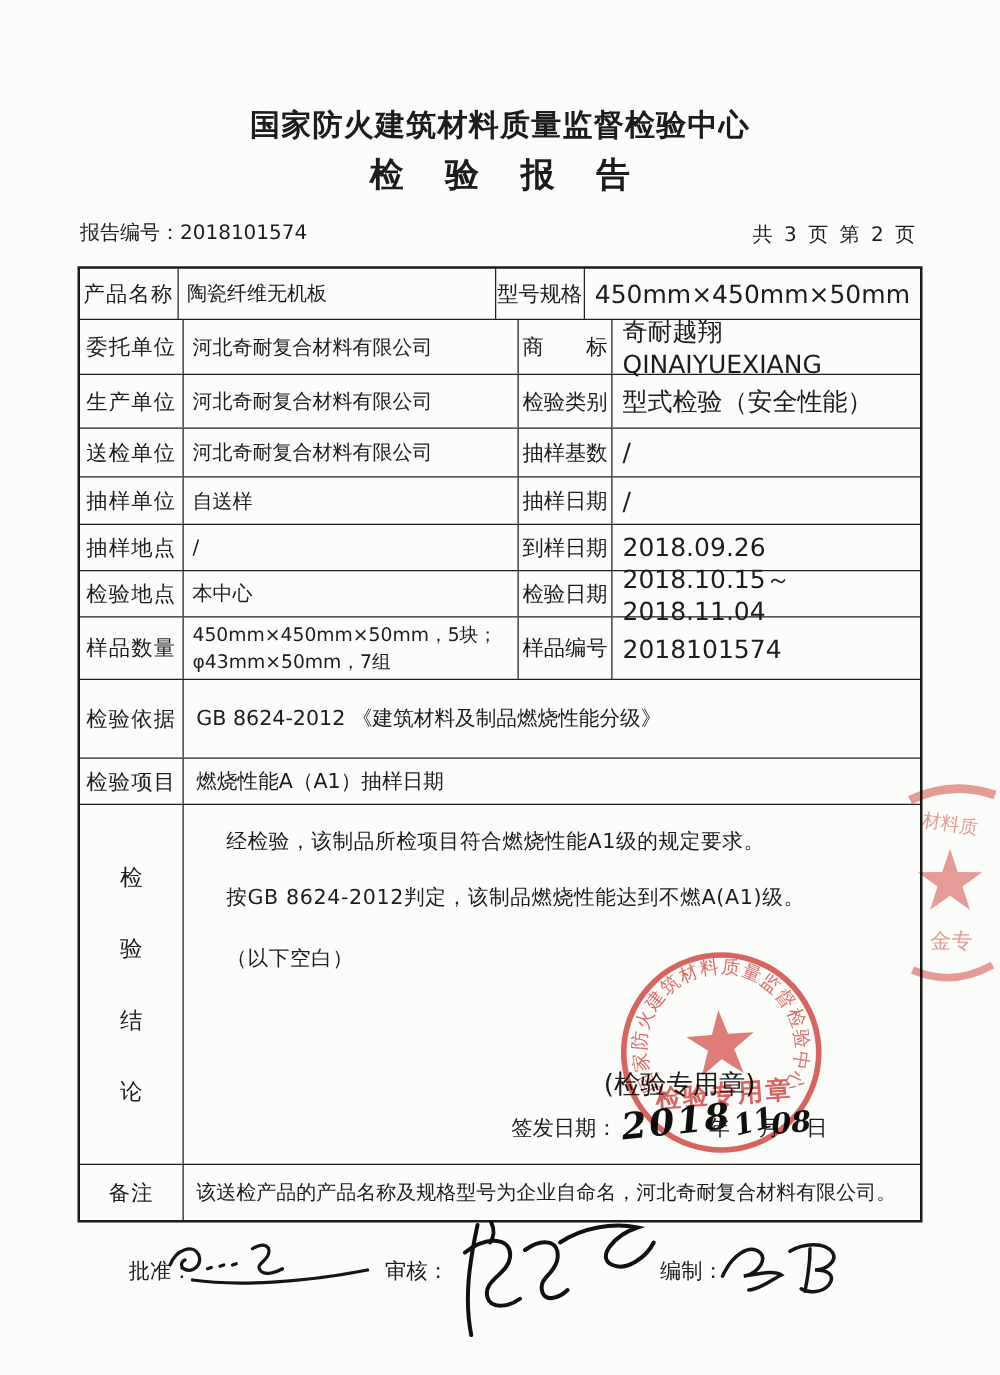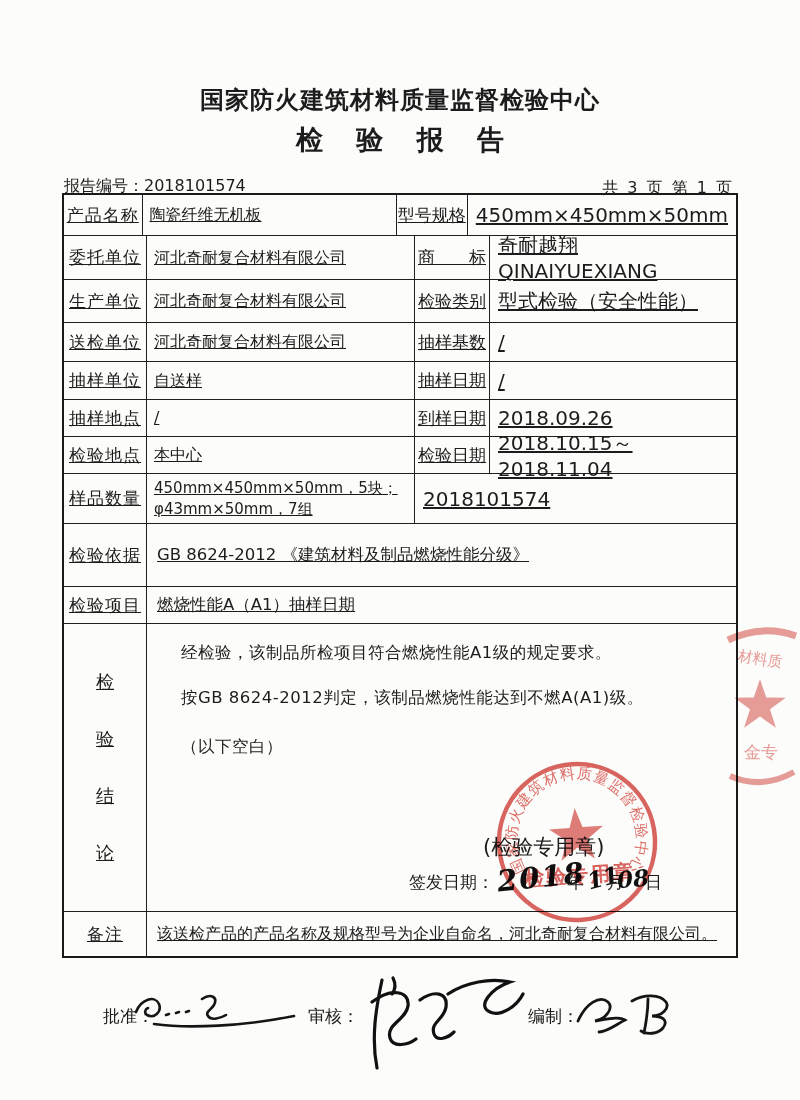--- a/index.html
+++ b/index.html
@@ -12,22 +12,22 @@
   .abs{position:absolute;}
   
   .org-name{top:84px;left:0;width:800px;text-align:center;
     font-size:24px;font-weight:bold;letter-spacing:1px;}
   .doc-title{top:122px;left:0;width:800px;text-align:center;
     font-size:27px;font-weight:bold;letter-spacing:12px;text-indent:12px;}
   .report-line{top:176px;left:62px;width:676px;height:22px;font-size:16px;text-decoration:underline;}
   .report-no{position:absolute;left:2px;top:0;}
   .page-info{position:absolute;right:4px;top:2px;letter-spacing:2px;}
   
-  .info-table{top:193px;left:62px;width:676px;border:2px solid #1a1a1a;
-    box-sizing:border-box;background:transparent;text-decoration:underline;}
+  .info-table{top:213px;left:62px;width:676px;border:2px solid #1a1a1a;
+    box-sizing:border-box;background:transparent;}
   .trow{display:flex;border-bottom:1.5px solid #1f1f1f;box-sizing:border-box;}
   .trow:last-child{border-bottom:none;}
   .cell{box-sizing:border-box;display:flex;align-items:center;}
   .lab1{width:83px;border-right:1.5px solid #1f1f1f;justify-content:center;
     font-size:17px;letter-spacing:1px;text-align:center;}
   .val1{width:268px;border-right:1.5px solid #1f1f1f;padding:2px 7px;font-size:16px;line-height:1.35;}
   .lab2{width:75px;border-right:1.5px solid #1f1f1f;justify-content:center;
     font-size:17px;white-space:pre;}
   .val2{flex:1;padding:2px 8px;font-size:20px;}
   .wide-val{flex:1;padding:2px 10px;font-size:16.5px;}
@@ -55,21 +55,21 @@
   .sig-svg{pointer-events:none;}
 </style>
 </head>
 <body>
 
 <div class="abs org-name">国家防火建筑材料质量监督检验中心</div>
 <div class="abs doc-title">检 验 报 告</div>
 
 <div class="abs report-line">
   <span class="report-no"><span>报告编号：</span><span>2018101574</span></span>
-  <span class="page-info">共 3 页 第 1 页</span>
+  <span class="page-info">共 3 页 第 2 页</span>
 </div>
 
 <div class="abs info-table">
 
   <div class="trow" style="height:41px">
     <div class="cell lab1">产品名称</div>
     <div class="cell val1">陶瓷纤维无机板</div>
     <div class="cell lab2">型号规格</div>
     <div class="cell val2">450mm×450mm×50mm</div>
   </div>
@@ -105,20 +105,21 @@
   </div>
   <div class="trow" style="height:37px">
     <div class="cell lab1">检验地点</div>
     <div class="cell val1">本中心</div>
     <div class="cell lab2">检验日期</div>
     <div class="cell val2">2018.10.15～2018.11.04</div>
   </div>
   <div class="trow" style="height:50px">
     <div class="cell lab1">样品数量</div>
     <div class="cell val1" style="font-size:15px">450mm×450mm×50mm，5块；φ43mm×50mm，7组</div>
+    <div class="cell lab2">样品编号</div>
     <div class="cell val2">2018101574</div>
   </div>
 
   <div class="trow" style="height:63px">
     <div class="cell lab1">检验依据</div>
     <div class="cell wide-val">GB 8624-2012 《建筑材料及制品燃烧性能分级》</div>
   </div>
   <div class="trow" style="height:37px">
     <div class="cell lab1">检验项目</div>
     <div class="cell wide-val">燃烧性能A（A1）抽样日期</div>

